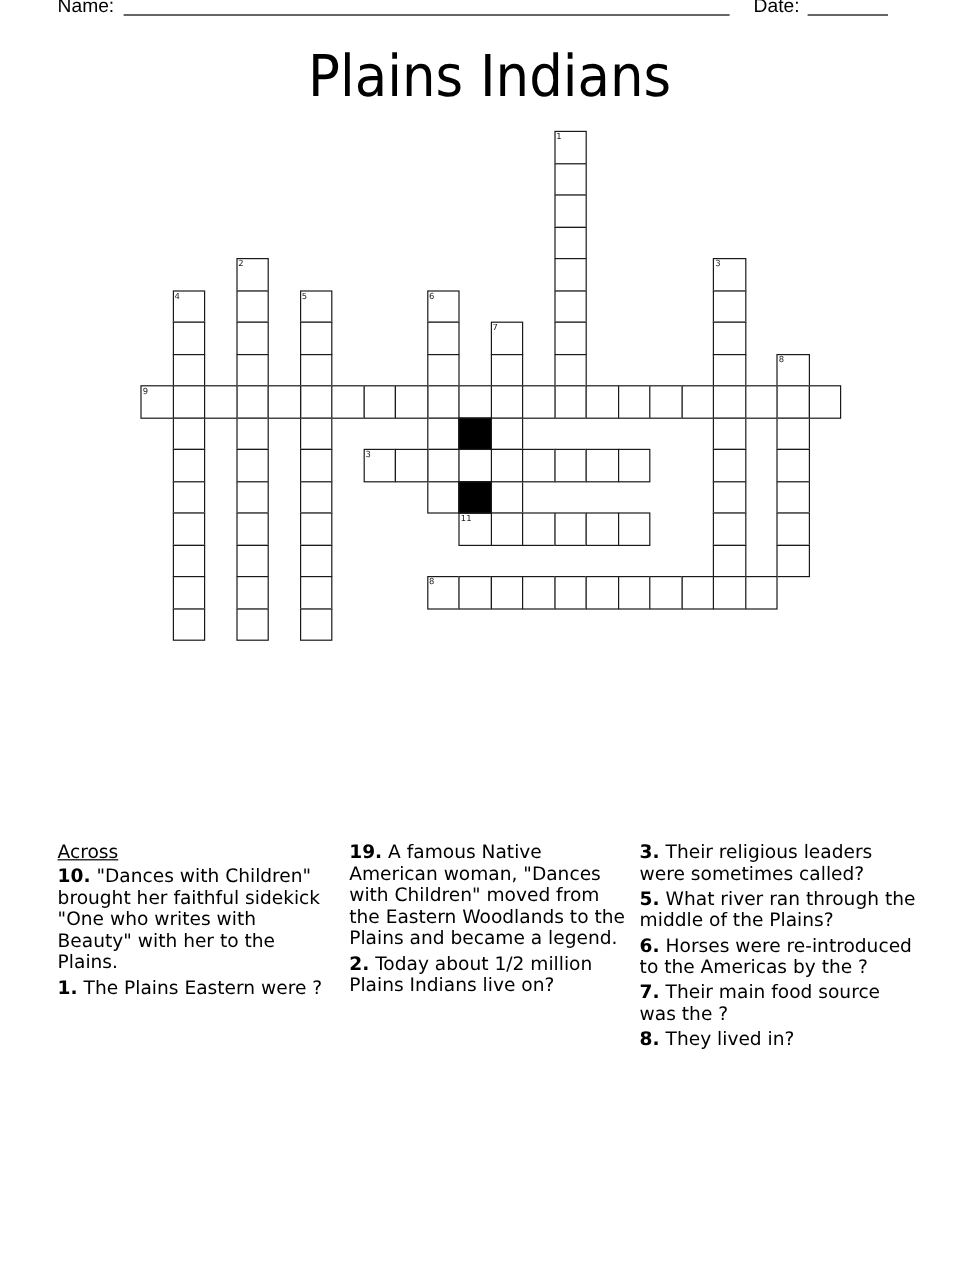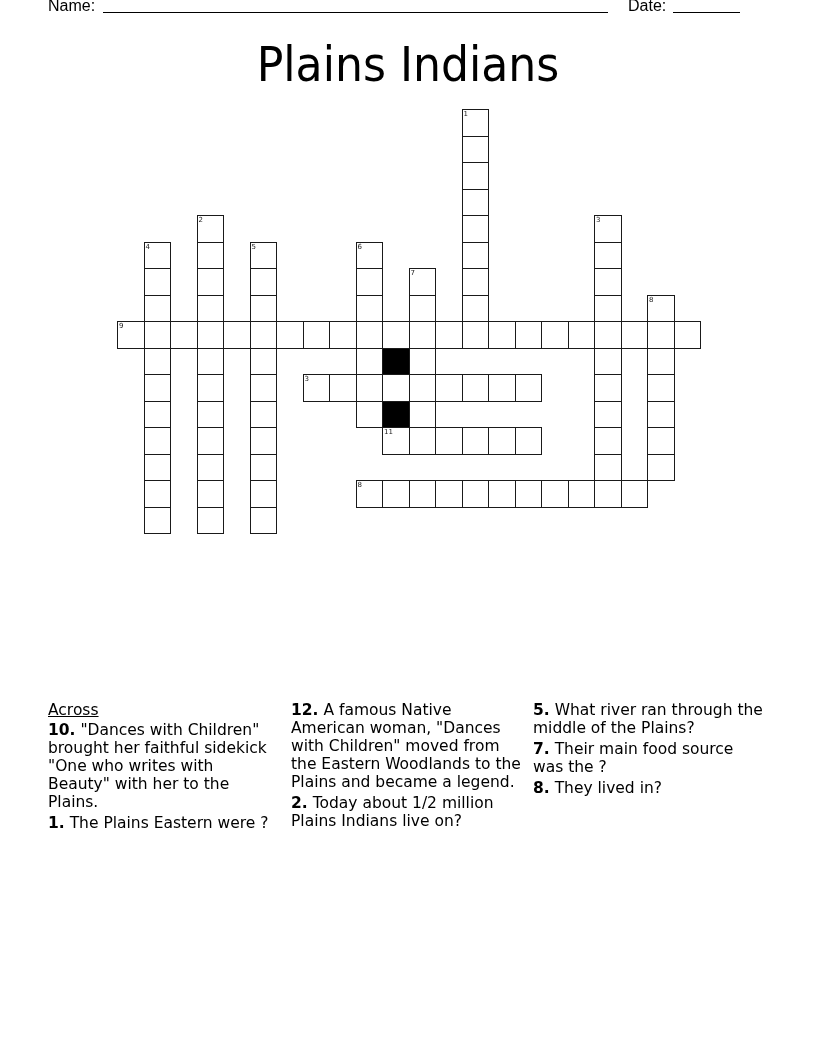--- a/index.html
+++ b/index.html
@@ -197,21 +197,23 @@
     <div class="cell black" style="left: 382px; top: 400.5px;"></div>
   </div>
 
 <div class="clues">
   <div class="clue-col c1">
     <div class="section-head">Across</div>
     <div class="clue"><span class="clue-num">10.</span> <span>"Dances with Children" brought her faithful sidekick "One who writes with Beauty" with her to the Plains.</span></div>
     <div class="clue"><span class="clue-num">1.</span> <span>The Plains Eastern were ?</span></div>
   </div>
   <div class="clue-col c2">
-    <div class="clue"><span class="clue-num">12.</span> <span>A famous Native American woman, "Dances with Children" moved from the Eastern Woodlands to the Plains and became a legend.</span></div>
+    <div class="clue"><span class="clue-num">19.</span> <span>A famous Native American woman, "Dances with Children" moved from the Eastern Woodlands to the Plains and became a legend.</span></div>
     <div class="clue"><span class="clue-num">2.</span> <span>Today about 1/2 million Plains Indians live on?</span></div>
   </div>
   <div class="clue-col c3">
+    <div class="clue"><span class="clue-num">3.</span> <span>Their religious leaders were sometimes called?</span></div>
     <div class="clue"><span class="clue-num">5.</span> <span>What river ran through the middle of the Plains?</span></div>
+    <div class="clue"><span class="clue-num">6.</span> <span>Horses were re-introduced to the Americas by the ?</span></div>
     <div class="clue"><span class="clue-num">7.</span> <span>Their main food source was the ?</span></div>
     <div class="clue"><span class="clue-num">8.</span> <span>They lived in?</span></div>
   </div>
 </div>
 
 </body></html>

